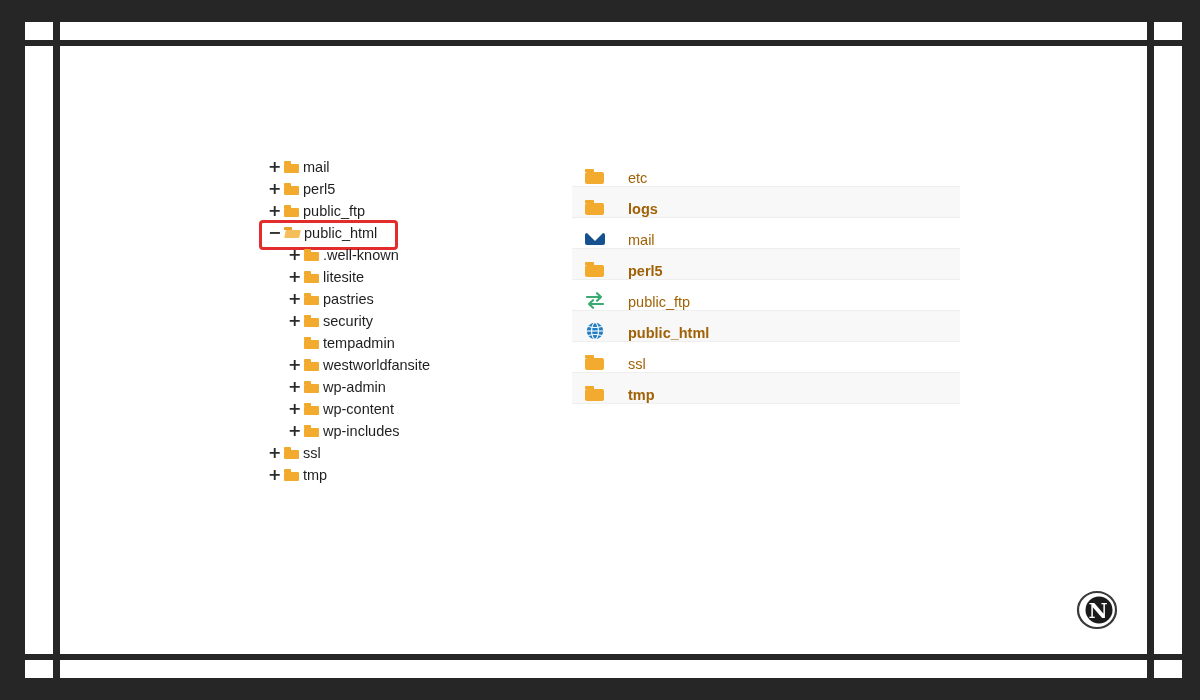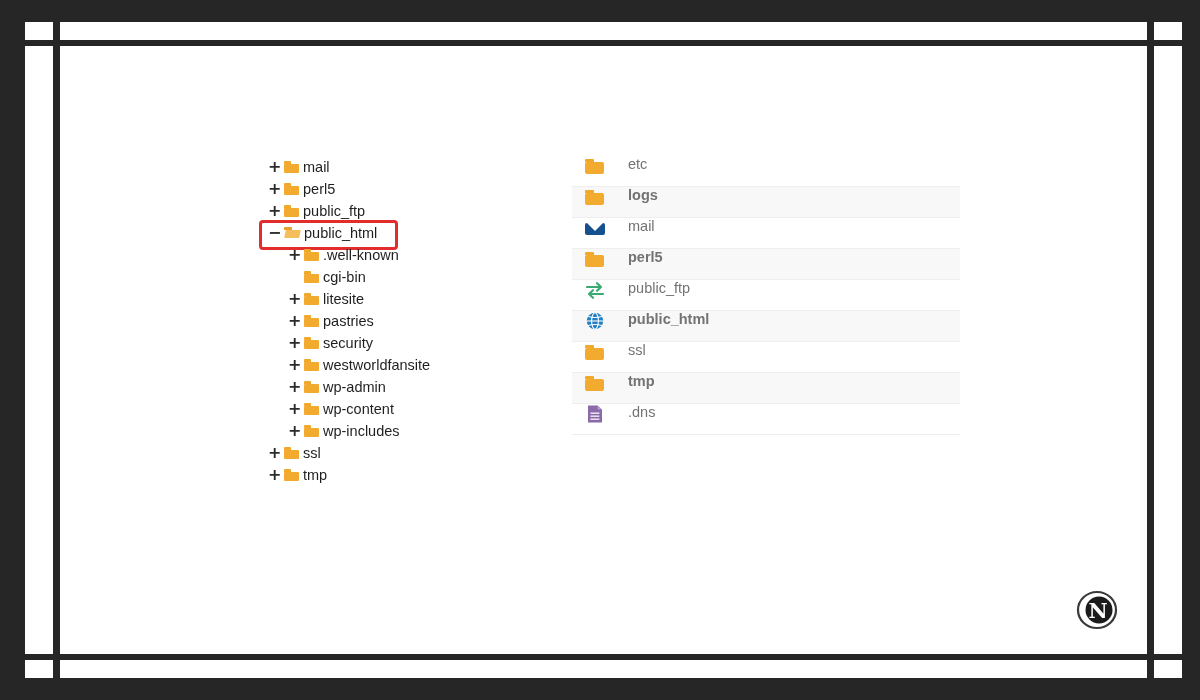--- a/index.html
+++ b/index.html
@@ -153,26 +153,26 @@
     position: absolute;
     left: 512px;
     top: 110px;
     width: 388px;
     height: 388px;
     overflow: hidden;
   }
 
   .file-row {
     display: flex;
-    align-items: flex-start;
+    align-items: flex-end;
     height: 31px;
     padding-left: 12px;
     border-bottom: 1px solid #eeeeee;
     font-size: 14.5px;
-    color: #737373;
+    color: #a16207;
   }
   .file-row.odd  { background: #ffffff; }
   .file-row.even { background: #f8f8f8; font-weight: bold; }
 
   .file-icon {
     width: 22px; min-width: 22px;
     height: 20px;
     position: relative;
     margin-right: 22px;
   }
@@ -267,38 +267,38 @@
         <span class="toggle">−</span>
         <span class="ico-folder-open"></span>
         <span class="tree-label">public_html</span>
       </div>
       <div class="tree-row d1">
         <span class="toggle">+</span>
         <span class="ico-folder"></span>
         <span class="tree-label">.well-known</span>
       </div>
       <div class="tree-row d1">
+        <span class="toggle">+</span>
+        <span class="ico-folder"></span>
+        <span class="tree-label">litesite</span>
+      </div>
+      <div class="tree-row d1">
+        <span class="toggle">+</span>
+        <span class="ico-folder"></span>
+        <span class="tree-label">pastries</span>
+      </div>
+      <div class="tree-row d1">
+        <span class="toggle">+</span>
+        <span class="ico-folder"></span>
+        <span class="tree-label">security</span>
+      </div>
+      <div class="tree-row d1">
         <span class="toggle blank"></span>
         <span class="ico-folder"></span>
-        <span class="tree-label">cgi-bin</span>
-      </div>
-      <div class="tree-row d1">
-        <span class="toggle">+</span>
-        <span class="ico-folder"></span>
-        <span class="tree-label">litesite</span>
-      </div>
-      <div class="tree-row d1">
-        <span class="toggle">+</span>
-        <span class="ico-folder"></span>
-        <span class="tree-label">pastries</span>
-      </div>
-      <div class="tree-row d1">
-        <span class="toggle">+</span>
-        <span class="ico-folder"></span>
-        <span class="tree-label">security</span>
+        <span class="tree-label">tempadmin</span>
       </div>
       <div class="tree-row d1">
         <span class="toggle">+</span>
         <span class="ico-folder"></span>
         <span class="tree-label">westworldfansite</span>
       </div>
       <div class="tree-row d1">
         <span class="toggle">+</span>
         <span class="ico-folder"></span>
         <span class="tree-label">wp-admin</span>
@@ -366,34 +366,20 @@
         <span class="file-name">public_html</span>
       </div>
       <div class="file-row odd">
         <span class="file-icon fi-folder"></span>
         <span class="file-name">ssl</span>
       </div>
       <div class="file-row even">
         <span class="file-icon fi-folder"></span>
         <span class="file-name">tmp</span>
       </div>
-      <div class="file-row odd">
-        <span class="file-icon fi-doc">
-          <svg viewBox="0 0 22 20" width="22" height="20">
-            <path d="M4 1.5 H13.6 L18 5.6 V18.5 H4 Z" fill="#8a6aa8"></path>
-            <path d="M13.6 1.5 V5.6 H18 Z" fill="#b79fcb"></path>
-            <g fill="#e6dcef">
-              <rect x="6.4" y="8.4" width="9" height="1.6"></rect>
-              <rect x="6.4" y="11.4" width="9" height="1.6"></rect>
-              <rect x="6.4" y="14.4" width="9" height="1.6"></rect>
-            </g>
-          </svg>
-        </span>
-        <span class="file-name">.dns</span>
-      </div>
     </div>
 
   <div class="logo">
     <svg viewBox="0 0 44 44" width="44" height="44" aria-hidden="true">
       <ellipse cx="22" cy="22" rx="19" ry="18" fill="none" stroke="#3a3a3a" stroke-width="2.2"></ellipse>
       <circle cx="24" cy="22" r="13.5" fill="#1b1b1b"></circle>
       <text x="23" y="30" text-anchor="middle" font-family="DejaVu Serif, serif" font-size="21" font-weight="bold" fill="#ffffff">N</text>
     </svg>
   </div>
 

